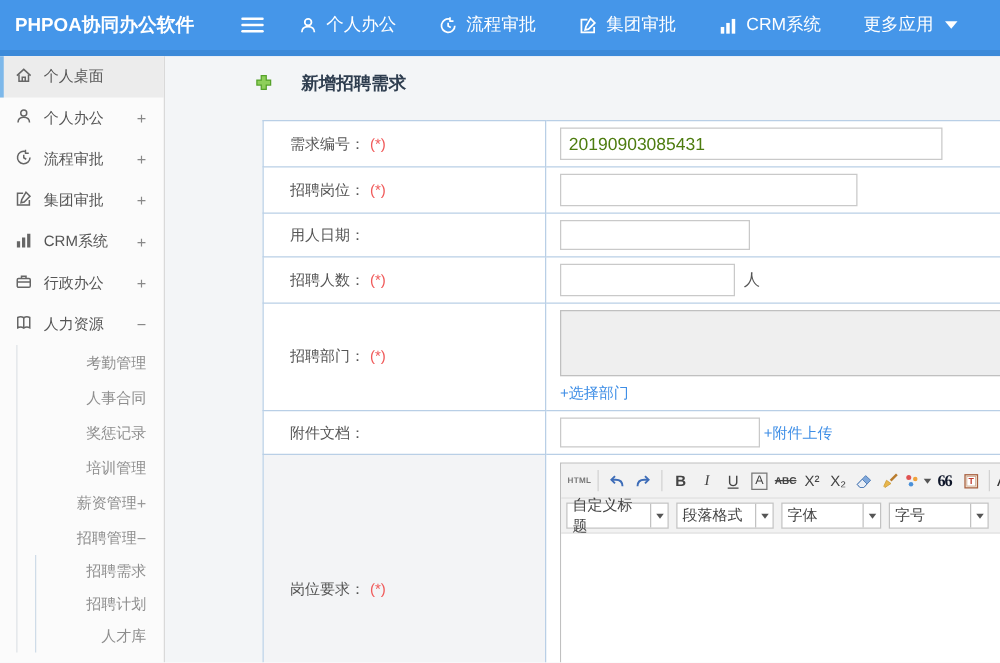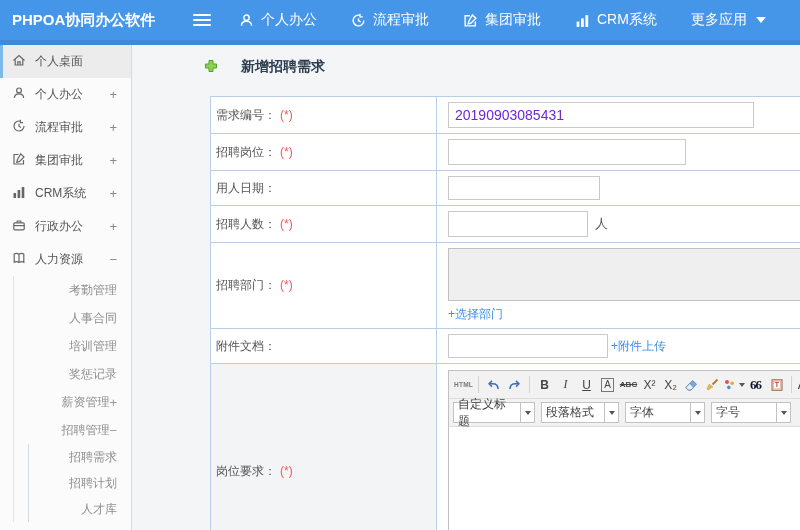--- a/index.html
+++ b/index.html
@@ -35,24 +35,24 @@
   .submenu2 { border-left:1px solid #cfdce8; margin-left:14px; }
   .submenu2 .sub-item { height:26px; padding-left:9px; }
 
   
   .page-title { display:flex; align-items:center; gap:23px; margin:13px 0 0 72px; }
   .page-title .txt { font-size:14px; font-weight:bold; color:#2e3d4f; }
 
   
   table.form { border-collapse:collapse; margin:20px 0 0 78px; table-layout:fixed; width:748px; background:#fff; }
   table.form td { border:1px solid #b9cfe6; vertical-align:middle; }
-  td.flabel { width:226px; padding-left:5px; color:#555; }
+  td.flabel { width:226px; padding-left:21px; color:#555; }
   td.fvalue { padding:5px 0 5px 11px; }
   .req { color:#f05a5a; margin-left:4px; }
-  input.txt { border:1px solid #c9c9c9; height:26px; padding:0 6px; font-size:12px; color:#6d28d9; background:#fff; font-family:inherit; }
+  input.txt { border:1px solid #c9c9c9; height:26px; padding:0 6px; font-size:12px; color:#4d7c0f; background:#fff; font-family:inherit; }
   .suffix { margin-left:7px; color:#555; font-size:13px; }
   .blue-link { color:#3e8ee6; text-decoration:none; font-size:12px; }
   textarea.dept { width:369px; height:53px; background:#efefef; border:1px solid #c0c0c0; resize:both; display:block; }
   .dept-link { display:block; margin-top:5px; }
   tr.r1 { height:36px; } tr.r2 { height:34px; } tr.r3 { height:32px; } tr.r4 { height:34px; }
   tr.r5 { height:66px; } tr.r6 { height:35px; }
   tr.r7 td.flabel { background:#f3f4f6; height:200px; }
   tr.r7 td.fvalue { vertical-align:top; padding:6px 0 0 11px; background:#fff; }
 
   
@@ -211,24 +211,24 @@
     </div>
 
     <div class="submenu">
       <div class="sub-item">
         <span class="lbl">考勤管理</span>
       </div>
       <div class="sub-item">
         <span class="lbl">人事合同</span>
       </div>
       <div class="sub-item">
+        <span class="lbl">奖惩记录</span>
+      </div>
+      <div class="sub-item">
         <span class="lbl">培训管理</span>
-      </div>
-      <div class="sub-item">
-        <span class="lbl">奖惩记录</span>
       </div>
       <div class="sub-item">
         <span class="lbl">薪资管理</span>
         <span class="exp">+</span>
       </div>
       <div class="sub-item">
         <span class="lbl">招聘管理</span>
         <span class="exp">−</span>
       </div>
       <div class="submenu2">

